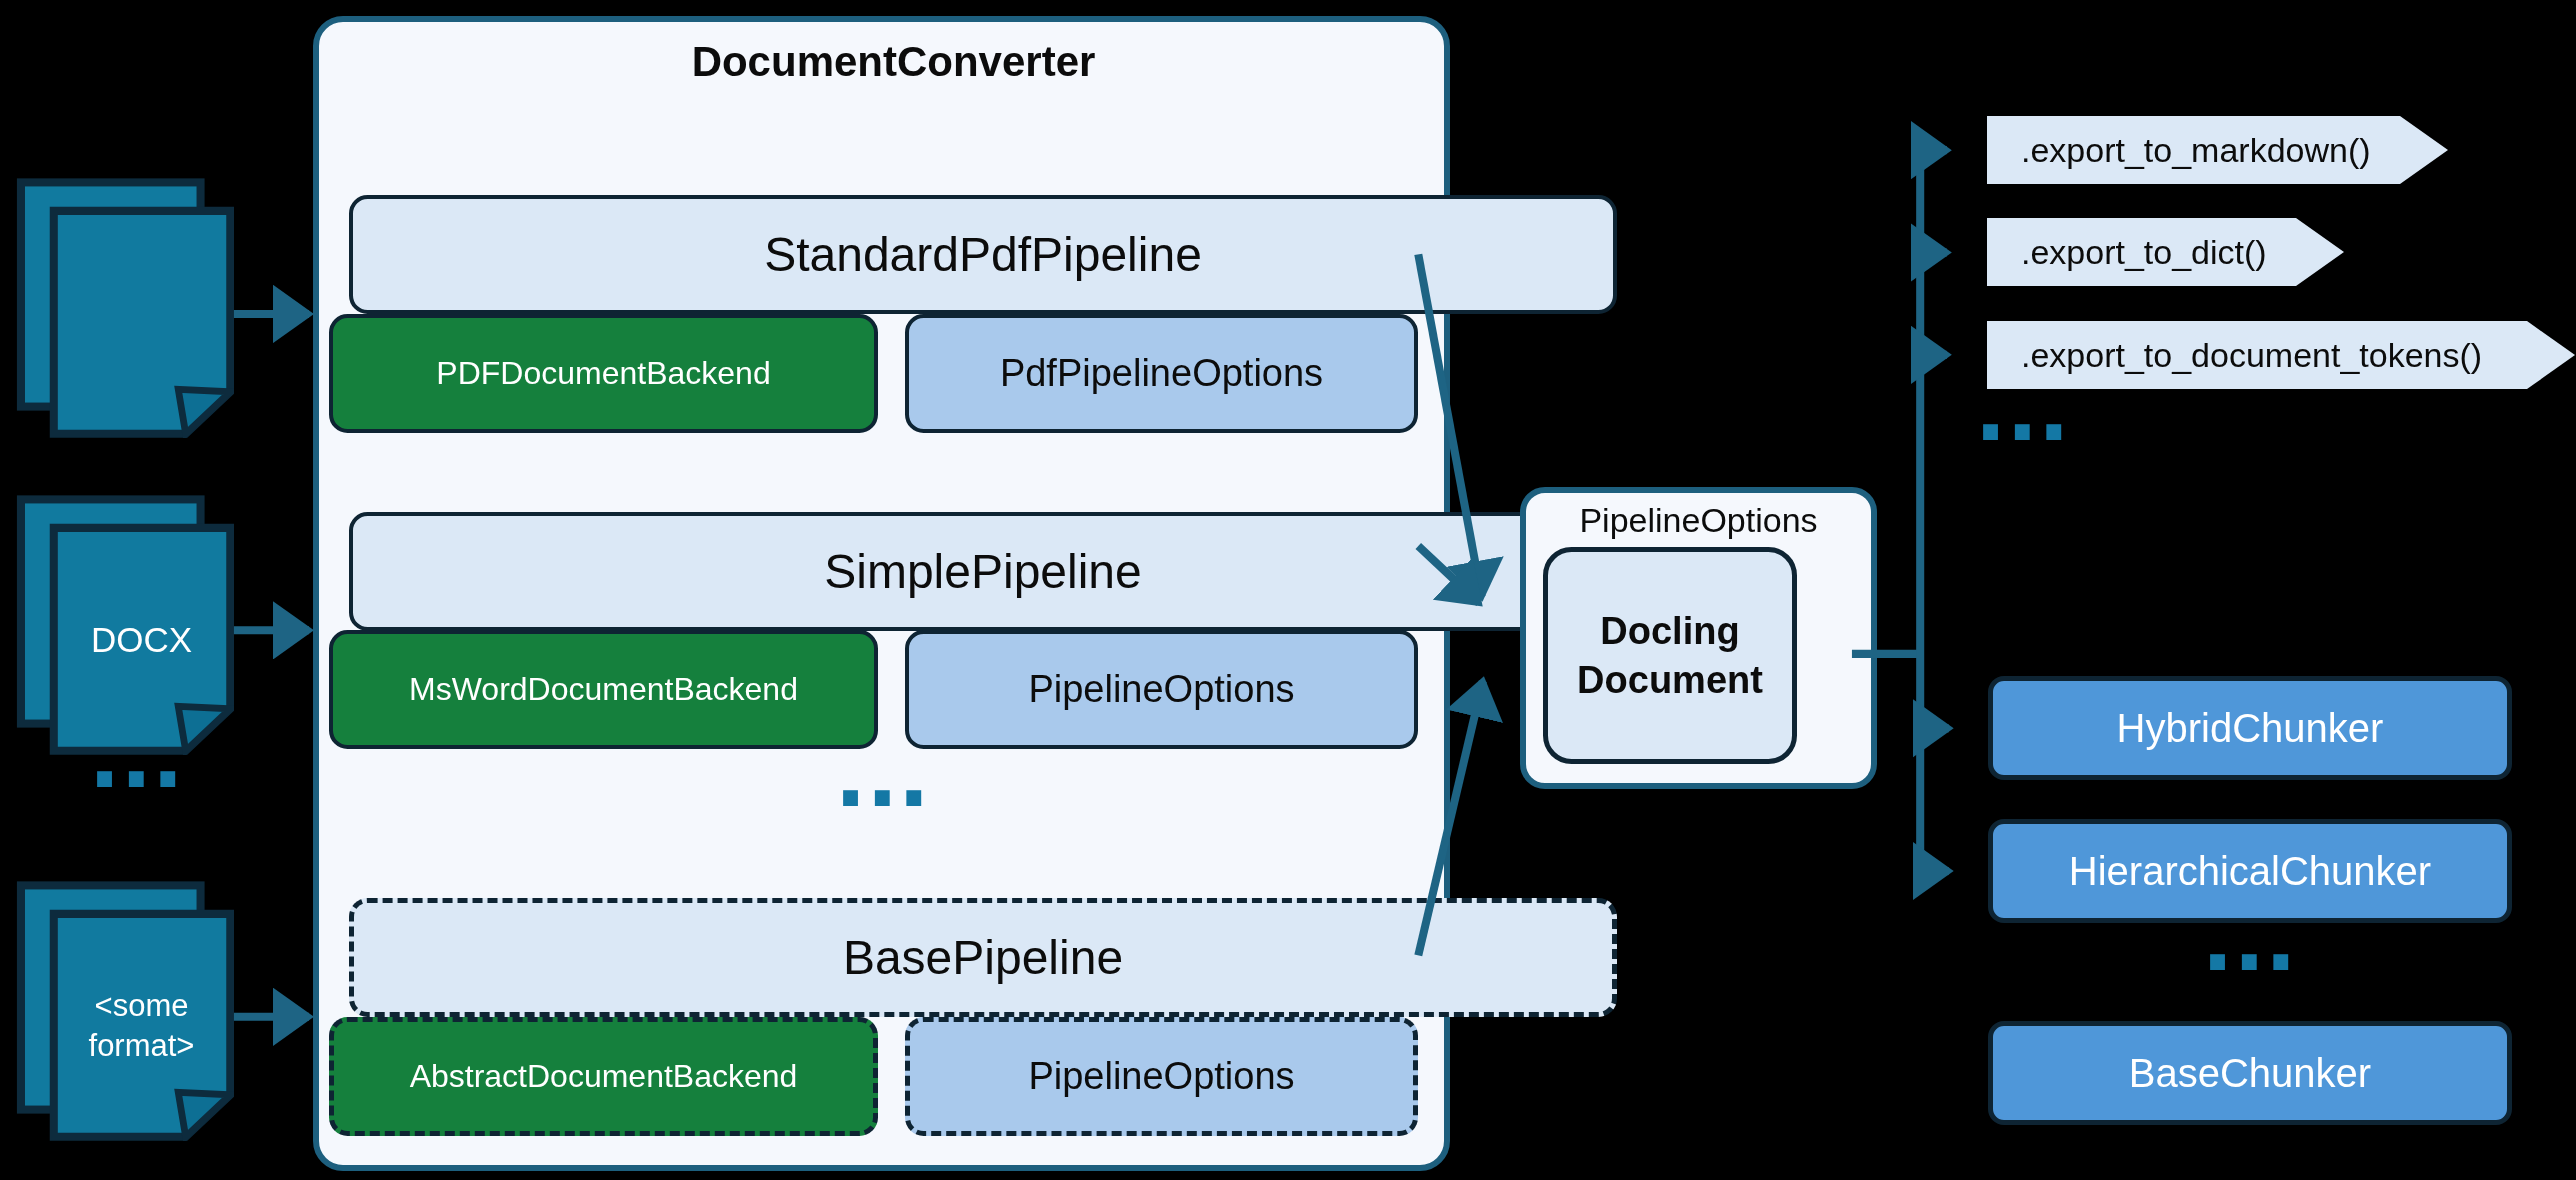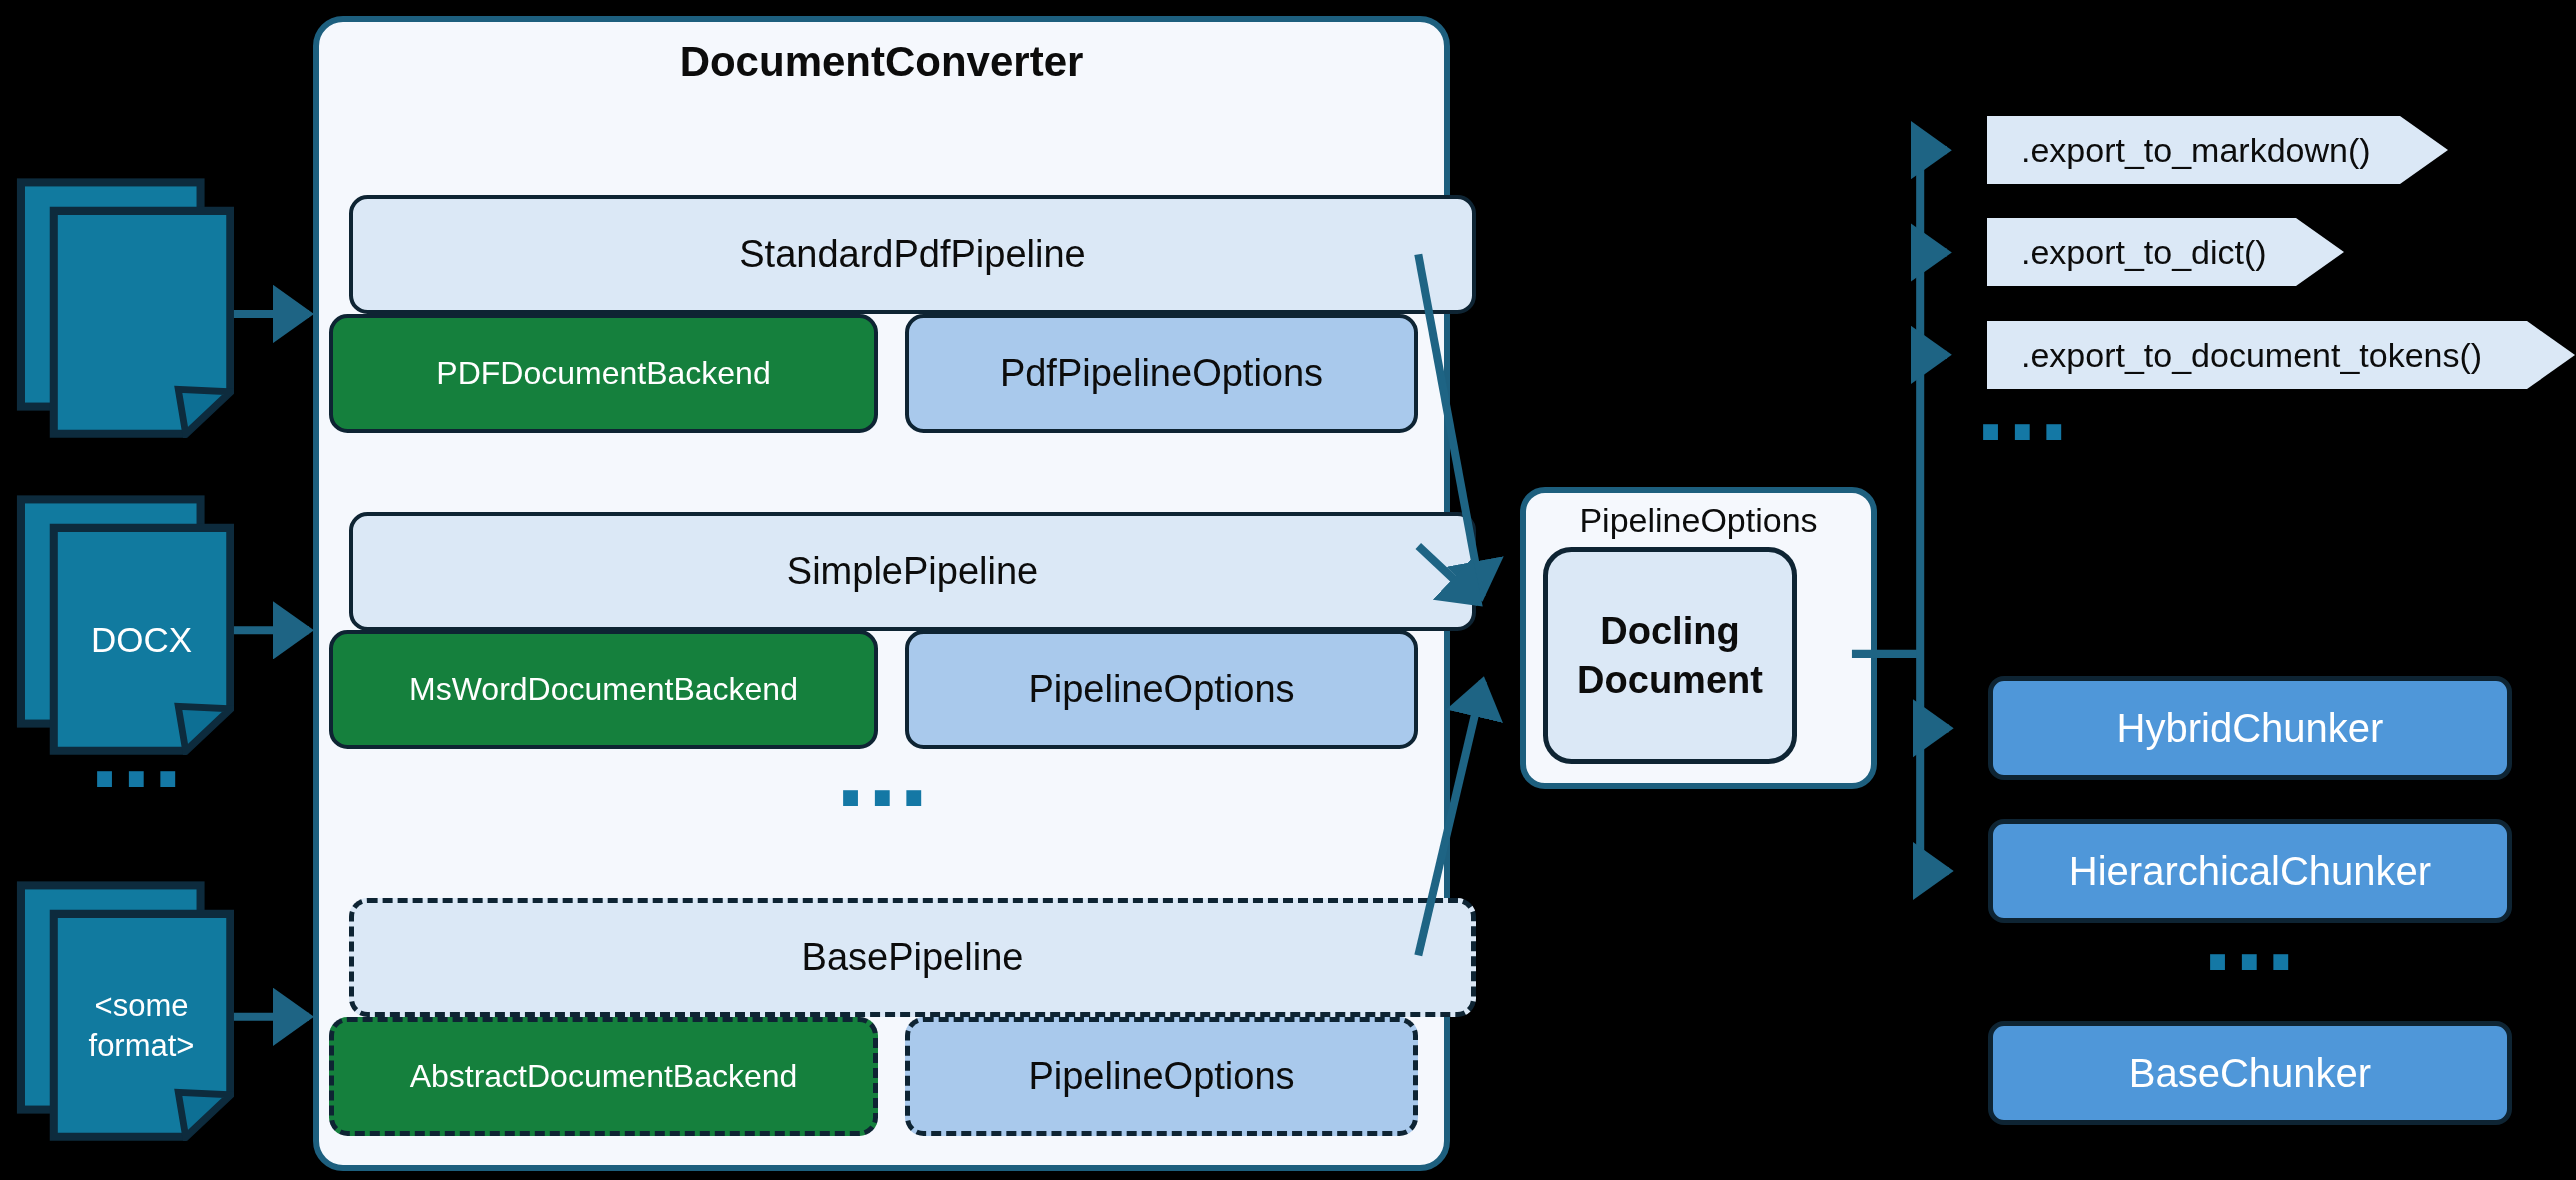--- a/index.html
+++ b/index.html
@@ -7,28 +7,28 @@
     position:relative;width:2576px;height:1180px;background:#000;
     font-family:"Liberation Sans",sans-serif;overflow:hidden;
   }
   
   .container{
     position:absolute;left:313px;top:15.5px;width:1137px;height:1155px;
     background:#f5f8fd;border:6.8px solid #1d5f7e;border-radius:30px;box-sizing:border-box;
   }
   .title{
     position:absolute;left:313px;top:38px;width:1137px;text-align:center;
-    font-size:42px;font-weight:bold;color:#0c0c0c;
+    font-size:42px;font-weight:bold;color:#0c0c0c;padding-left:12px;
   }
   
   .phead,.pback,.popt{
     position:absolute;box-sizing:border-box;display:flex;align-items:center;justify-content:center;
     border:4.3px solid #0e2433;border-radius:18.6px;color:#0c0c0c;
   }
-  .phead{left:349px;width:1127px;height:119px;background:#dbe8f6;font-size:38px;}
+  .phead{left:349px;width:1268px;height:119px;background:#dbe8f6;font-size:48px;}
   .pback{left:329px;width:549px;height:119px;background:#15803d;color:#fff;font-size:32px;}
   .popt{left:905px;width:513px;height:119px;background:#a9c9ec;font-size:38px;}
   .dashed{border-style:dashed;border-width:5px;}
   
   .cr{
     position:absolute;left:1520px;top:487px;width:357px;height:302px;box-sizing:border-box;
     background:#f5f8fd;border:6.8px solid #1d5f7e;border-radius:25px;
   }
   .crlabel{
     position:absolute;left:1520px;top:501px;width:357px;text-align:center;

